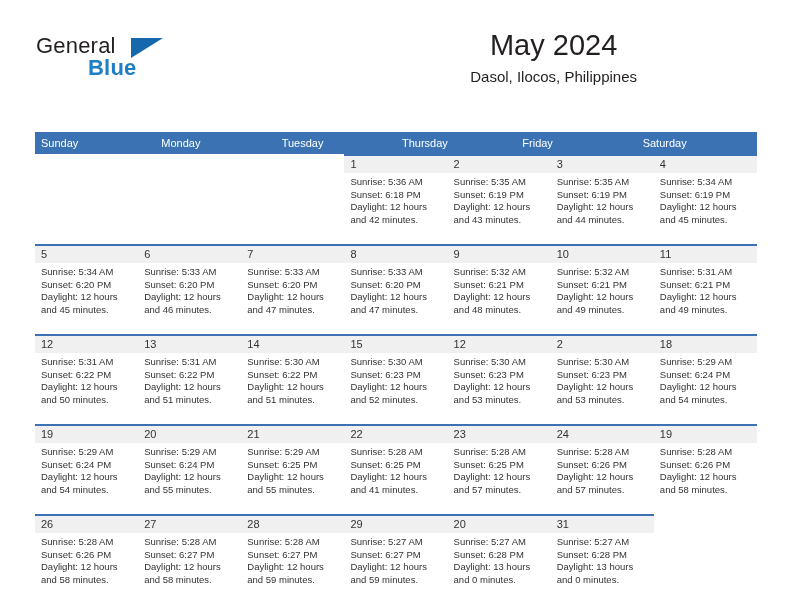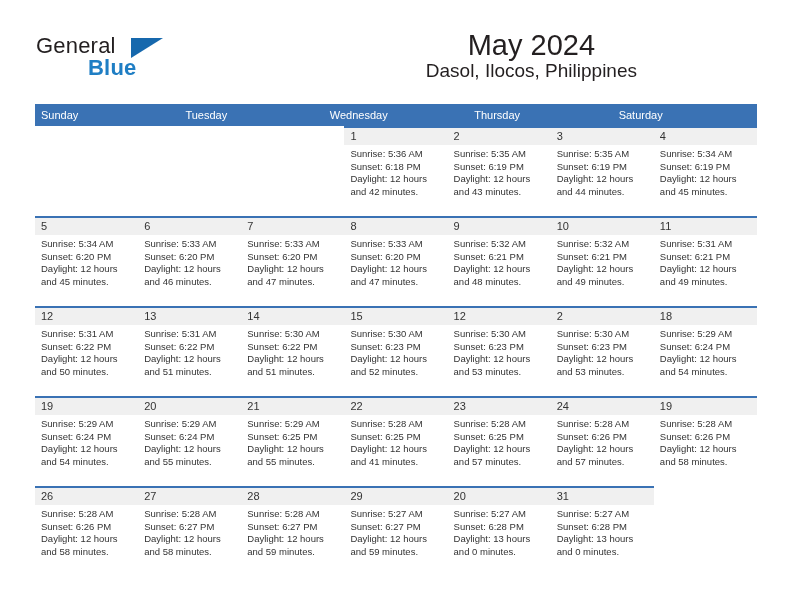--- a/index.html
+++ b/index.html
@@ -71,37 +71,39 @@
     text-align: center;
   }
   .month-title {
     font-size: 29px;
     font-weight: normal;
     color: #231f20;
     line-height: 34px;
     white-space: nowrap;
   }
   .location {
-    font-size: 19px;
+    margin-top: 6px;
+    font-size: 15px;
     color: #231f20;
     line-height: 18px;
     white-space: nowrap;
   }
 
   
   .calendar {
     position: absolute;
     left: 35px;
     top: 104px;
     width: 722px;
   }
   .weekdays {
     display: flex;
     background: #3a72b4;
     height: 22px;
+    margin-top: 28px;
   }
   .weekday {
     flex: 1 1 0;
     color: #ffffff;
     font-size: 11px;
     line-height: 22px;
     padding-left: 6px;
     box-sizing: border-box;
     white-space: nowrap;
   }
@@ -159,23 +161,24 @@
       <div class="month-title">May 2024</div>
       <div class="location">Dasol, Ilocos, Philippines</div>
     </div>
 
   </div>
 
   <div class="calendar">
 
     <div class="weekdays">
       <div class="weekday">Sunday</div>
+      <div class="weekday">Monday</div>
       <div class="weekday">Tuesday</div>
-      <div class="weekday">Wednesday</div>
       <div class="weekday">Thursday</div>
+      <div class="weekday">Friday</div>
       <div class="weekday">Saturday</div>
     </div>
 
     <div class="week">
       <div class="day empty">
         <div class="day-number"></div>
       </div>
       <div class="day empty">
         <div class="day-number"></div>
       </div>

